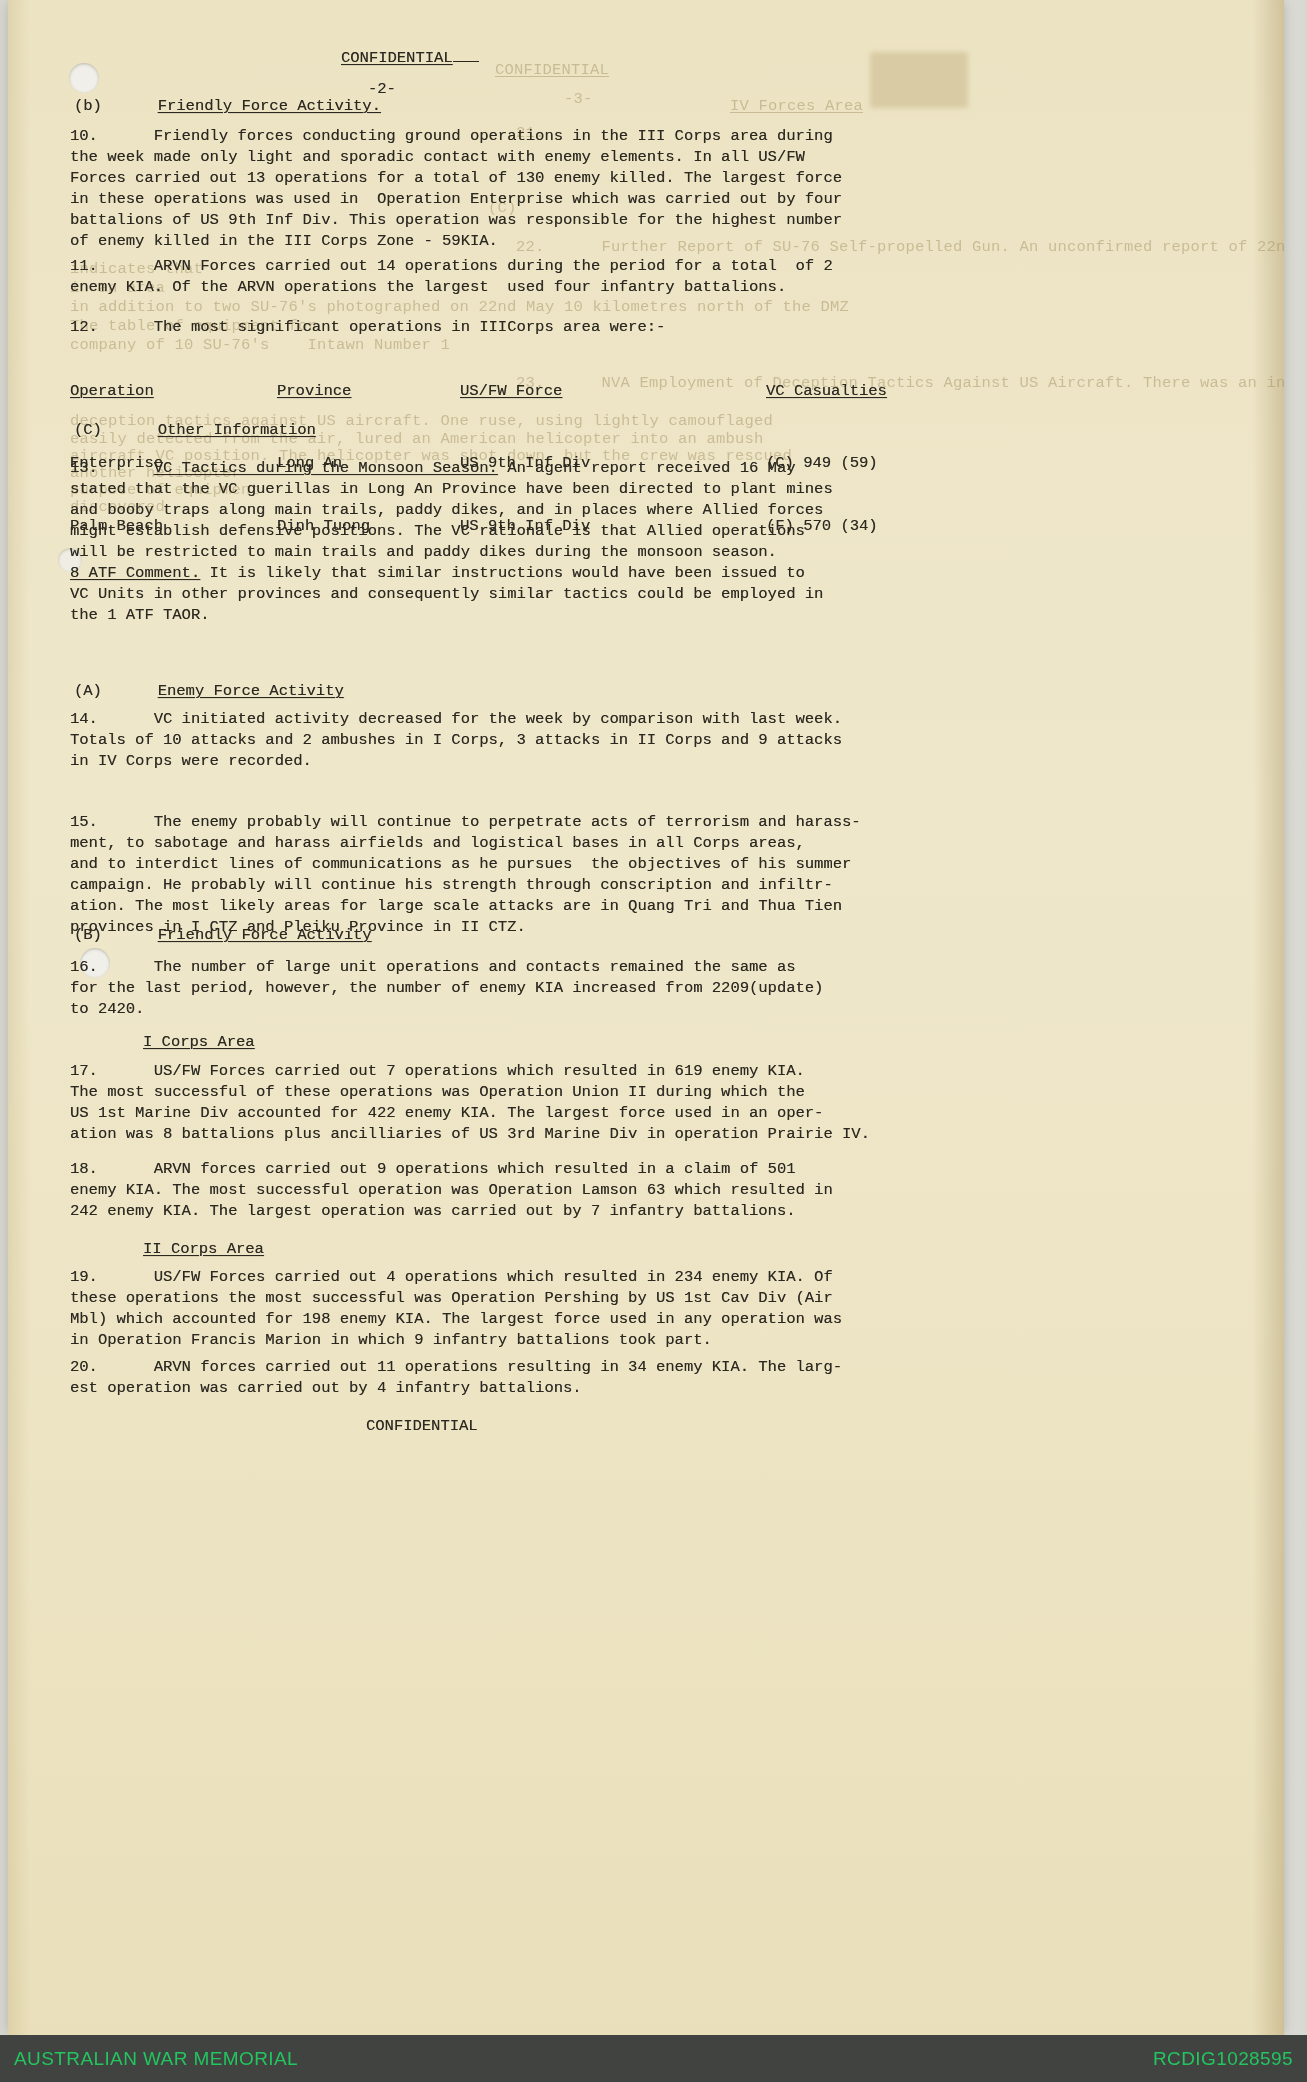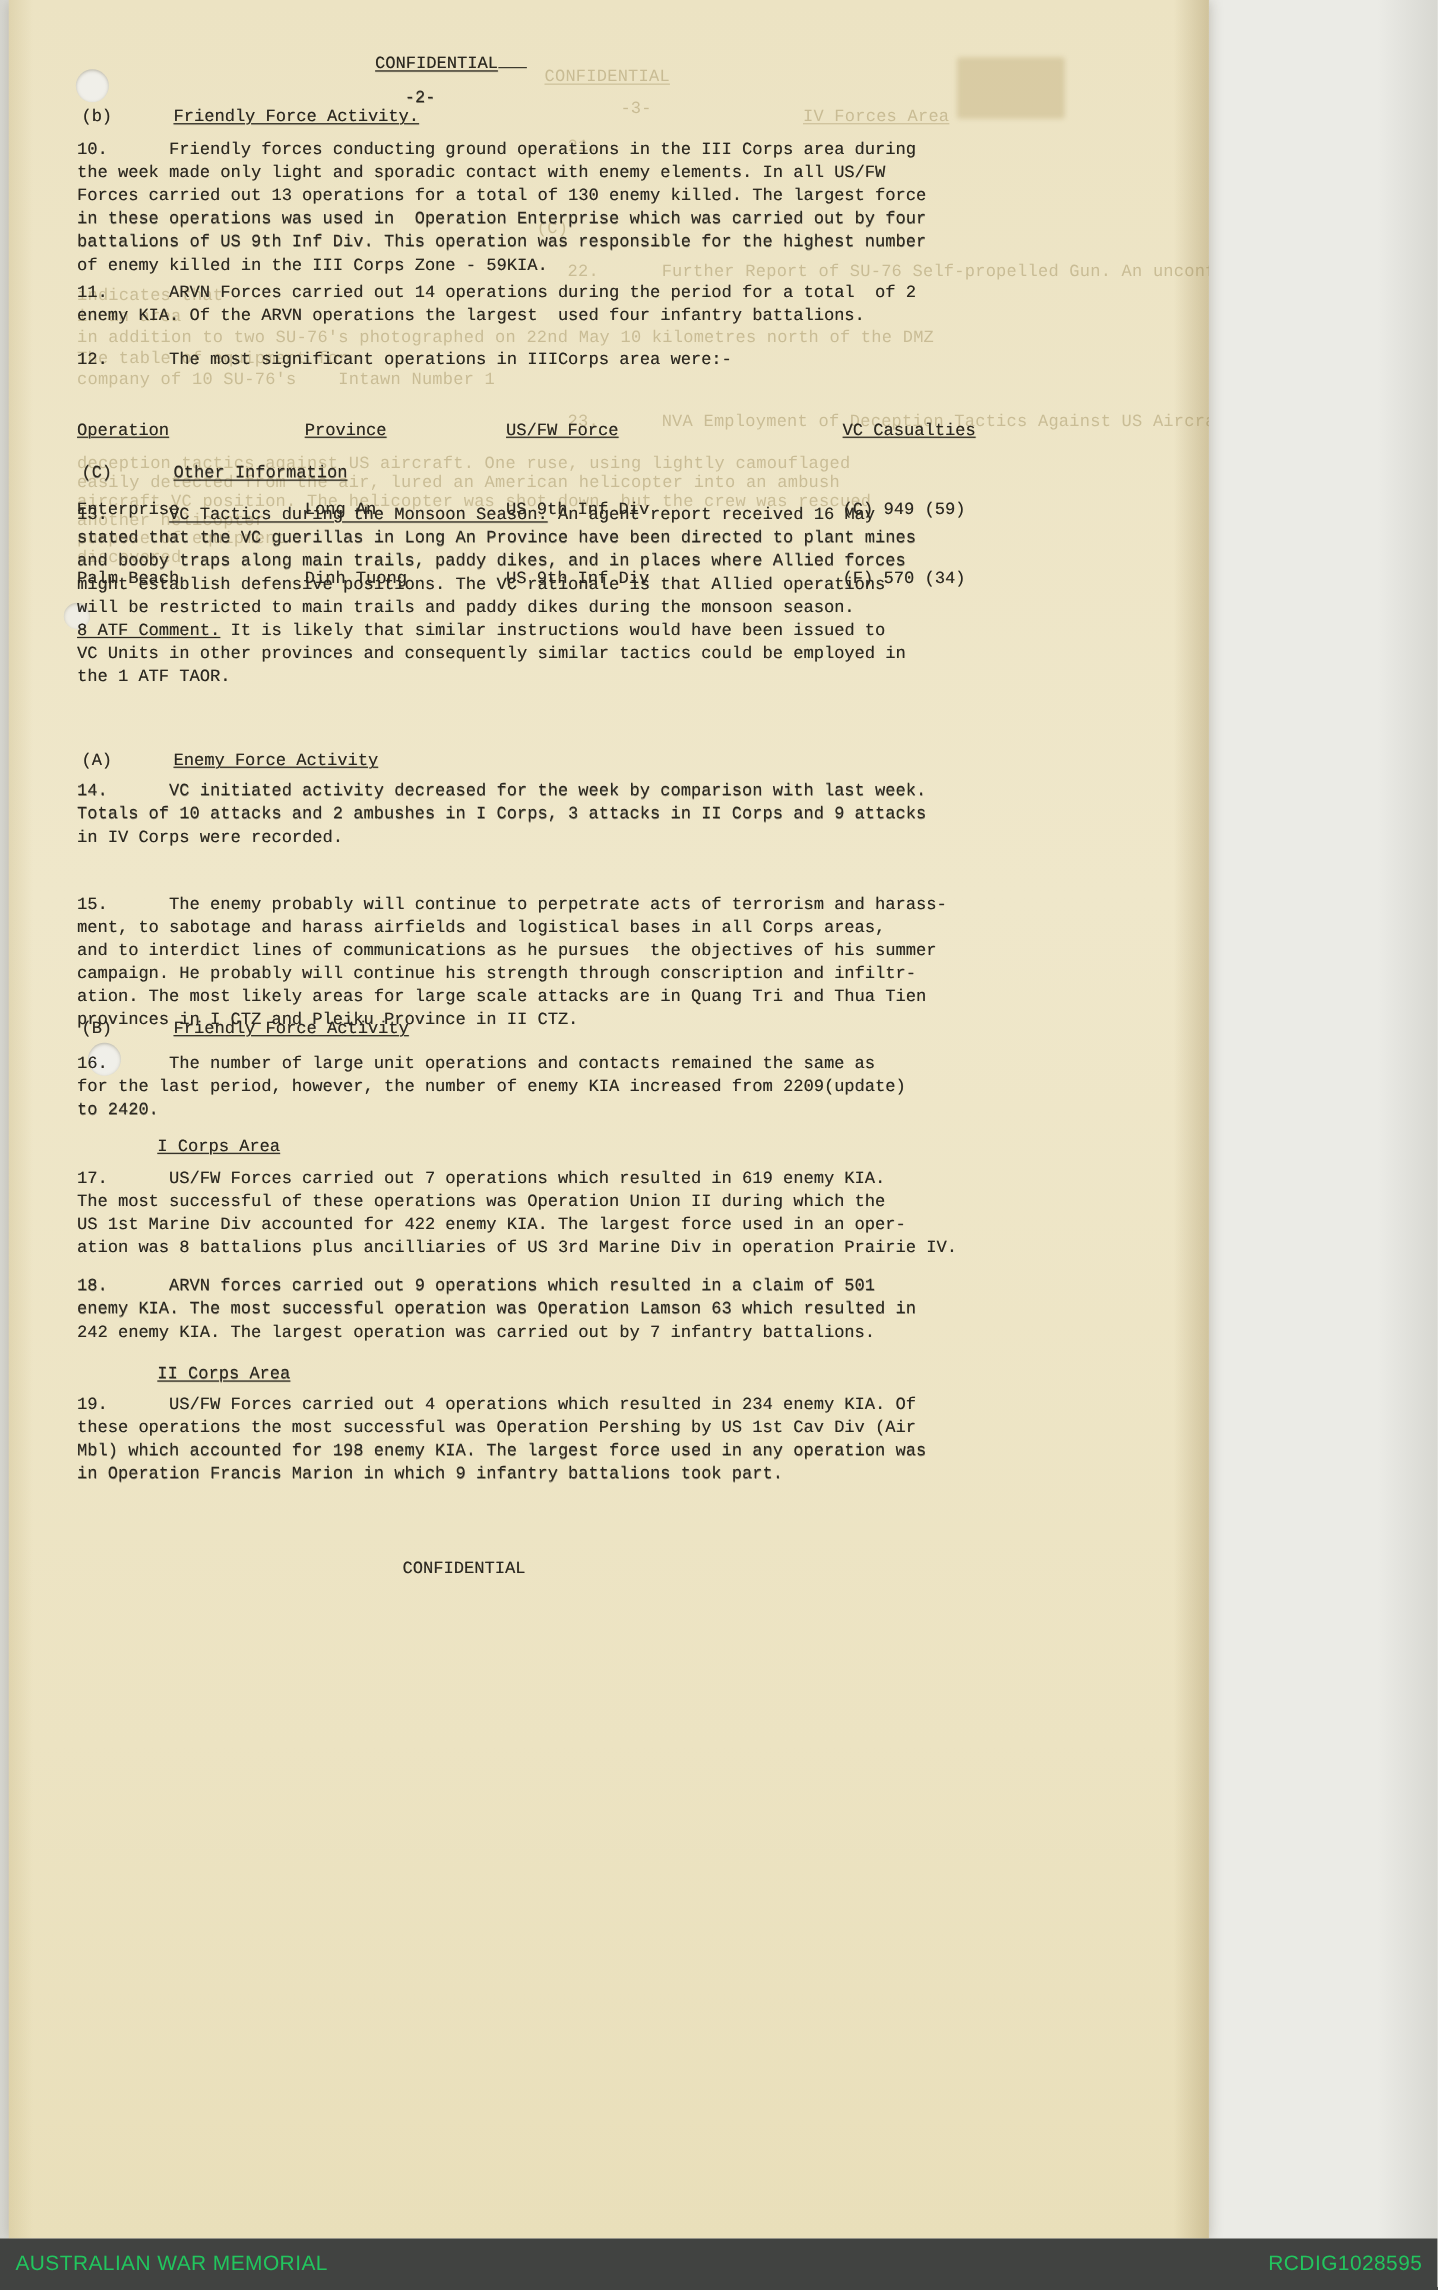--- a/index.html
+++ b/index.html
@@ -7,21 +7,21 @@
   body {
     width: 1307px; height: 2082px;
     font-family: "Liberation Mono", "DejaVu Sans Mono", monospace;
     background: #e9e9e5;
   }
   .stage {
     position: relative; width: 1307px; height: 2082px; overflow: hidden;
     background: linear-gradient(90deg, #d9d9d3 0px, #ebebe6 26px, #ebebe6 1252px, #d7d7d1 1307px);
   }
   .paper {
-    position: absolute; left: 8px; top: 0; width: 1091px; height: 2035px; overflow: hidden;
+    position: absolute; left: 8px; top: 0; width: 1276px; height: 2035px; overflow: hidden;
     background:
       linear-gradient(90deg, rgba(190,172,120,0.28) 0px, rgba(190,172,120,0) 22px),
       linear-gradient(270deg, rgba(150,128,75,0.33) 0px, rgba(150,128,75,0) 32px),
       linear-gradient(180deg, #ece3c3 0%, #efe7ca 40%, #ece3c2 78%, #e9dfba 100%);
     box-shadow: 0 0 12px rgba(60,50,30,0.28);
     padding-left: 16px;
   }
   .ghost { position: absolute; inset: 0; color: #8f7c48; opacity: 0.38;
            font-size: 15.5px; line-height: 21px; }
   .ghost span { position: absolute; white-space: pre; filter: blur(0.45px); letter-spacing: 0.2px; }
@@ -164,20 +164,22 @@
 enemy KIA. The most successful operation was Operation Lamson 63 which resulted in
 242 enemy KIA. The largest operation was carried out by 7 infantry battalions.</div>
 
       <div class="t u" style="left:135px; top:1239px">II Corps Area</div>
 
       <div class="t" style="left:62px; top:1267px">19.      US/FW Forces carried out 4 operations which resulted in 234 enemy KIA. Of
 these operations the most successful was Operation Pershing by US 1st Cav Div (Air
 Mbl) which accounted for 198 enemy KIA. The largest force used in any operation was
 in Operation Francis Marion in which 9 infantry battalions took part.</div>
 
+      <div class="t" style="left:62px; top:1357px">20.      ARVN forces carried out 11 operations resulting in 34 enemy KIA. The larg-
+est operation was carried out by 4 infantry battalions.</div>
 
       <div class="t" style="left:358px; top:1416px">CONFIDENTIAL</div>
 
     </div>
   </div>
 
   <div class="footer-bar">
     <span>AUSTRALIAN WAR MEMORIAL</span>
     <span>RCDIG1028595</span>
   </div>

